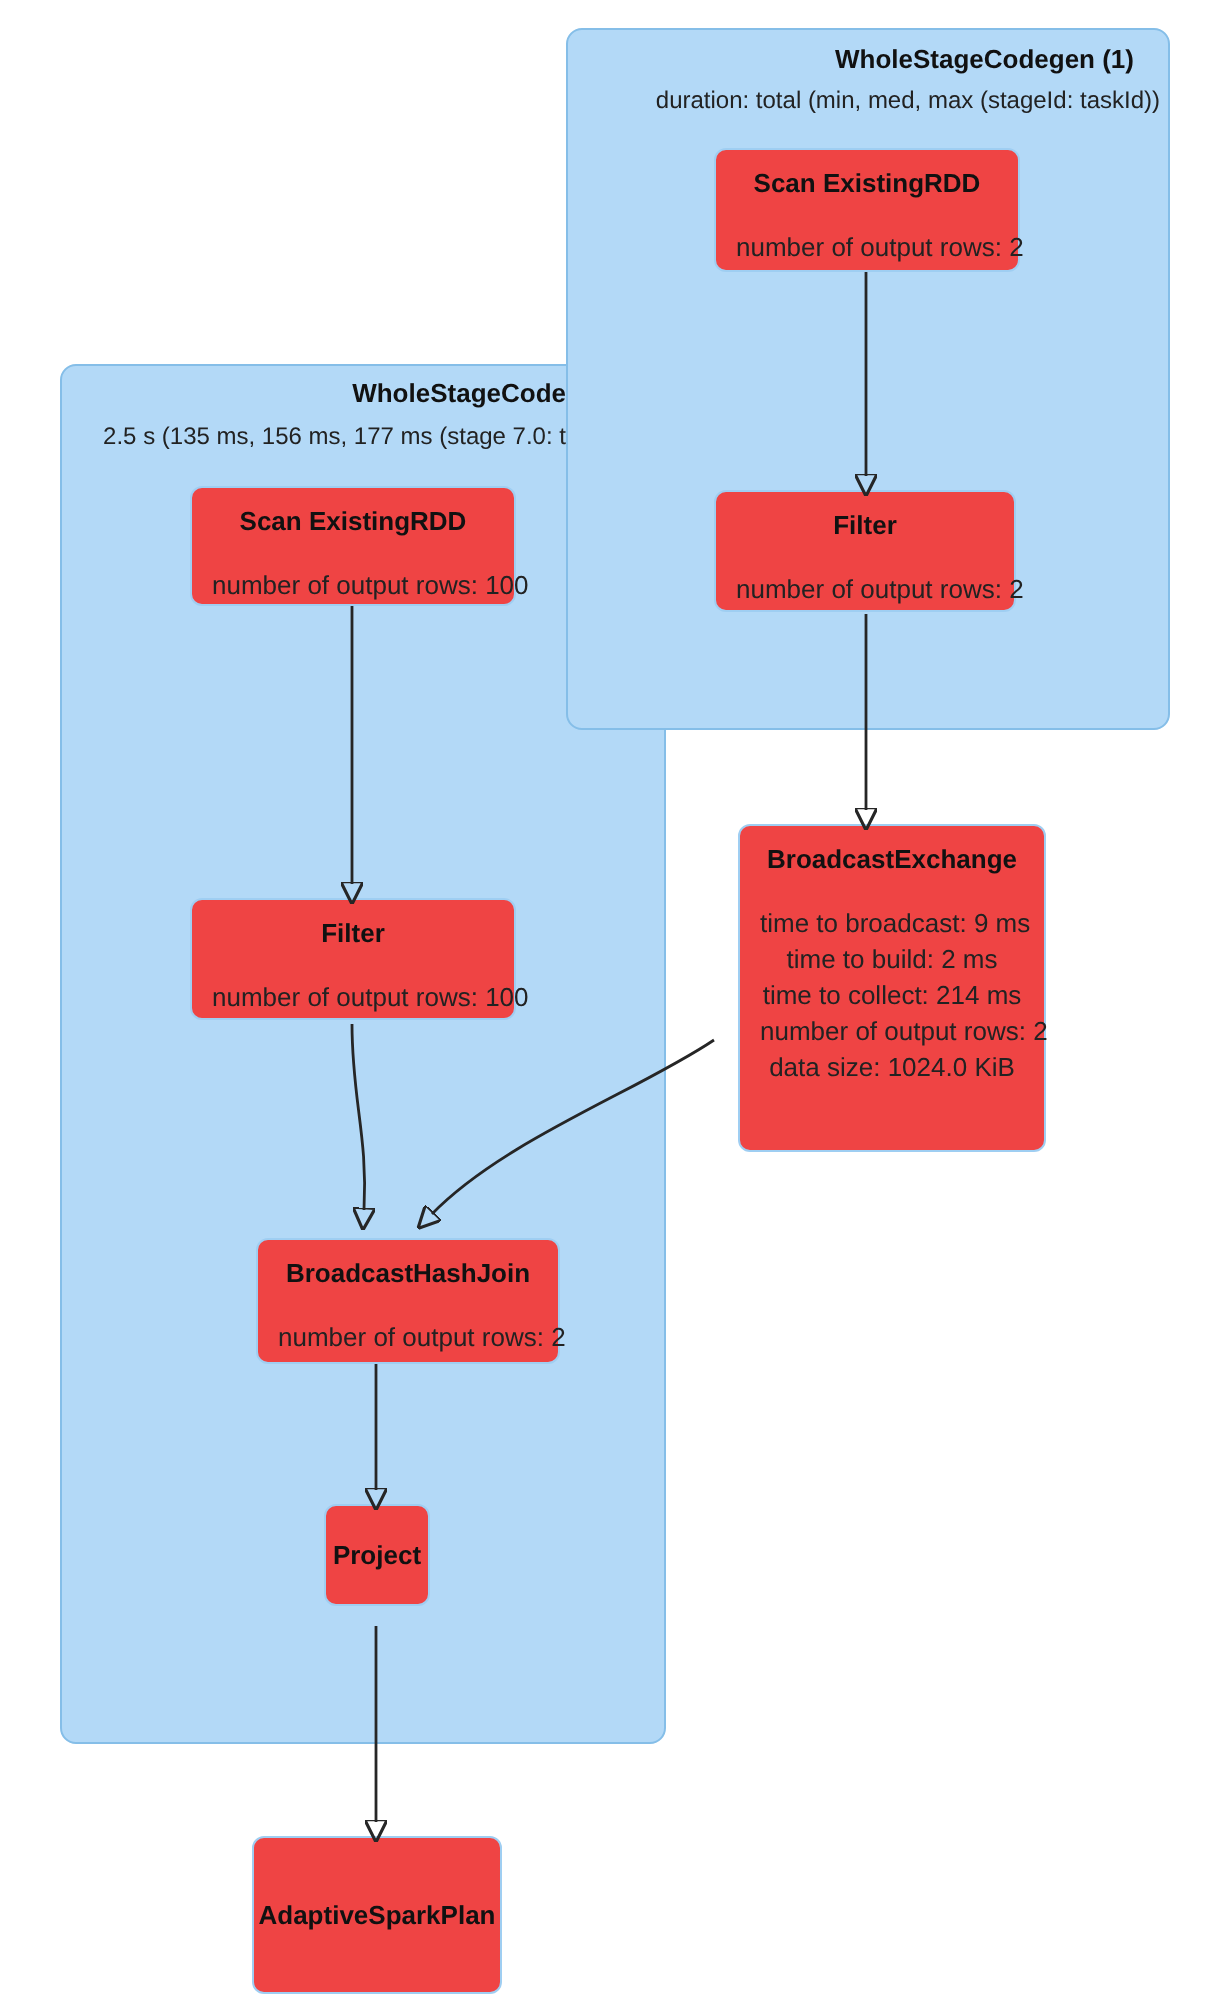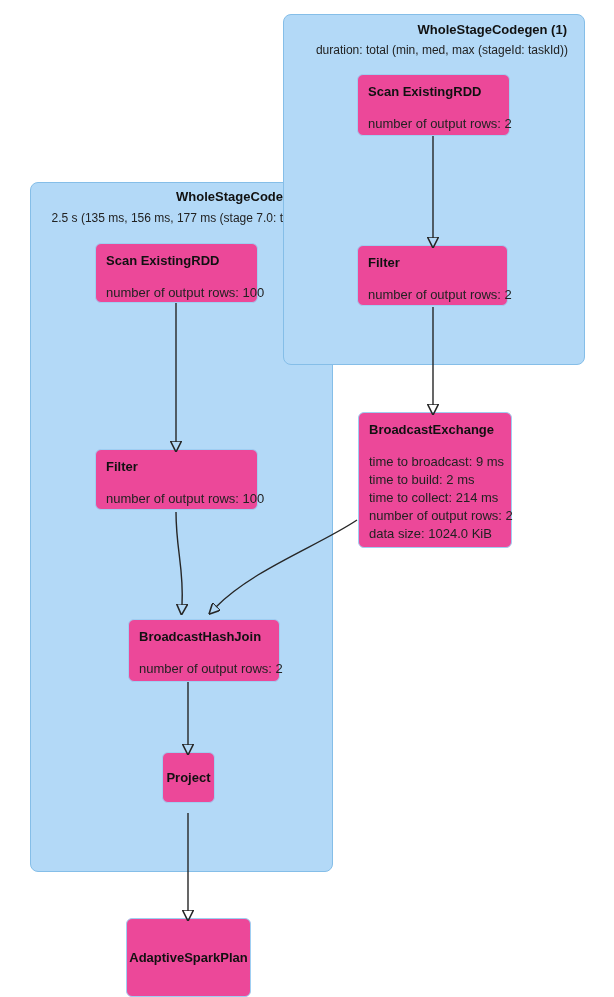--- a/index.html
+++ b/index.html
@@ -6,37 +6,37 @@
   body { font-family: "Liberation Sans", "DejaVu Sans", sans-serif; }
   .canvas { position: relative; width: 614px; height: 997px; background: #ffffff; overflow: hidden; }
 
   .cluster { position: absolute; background: #b3d9f7; border: 1px solid #85bee8; border-radius: 8px; box-sizing: border-box; }
   .cluster-left  { left: 30px;  top: 182px; width: 303px; height: 690px; z-index: 1; }
   .cluster-right { left: 283px; top: 14px;  width: 302px; height: 351px; z-index: 2; padding-top: 8px; }
 
   .cluster-title { font-size: 13px; font-weight: bold; color: #111; text-align: right; line-height: 14px; white-space: nowrap; }
   .cluster-right .cluster-title { margin-right: 17px; }
   .cluster-duration { font-size: 12px; line-height: 13px; color: #222; text-align: right; margin-top: 7px; white-space: nowrap; }
-  .cluster-right .cluster-duration { margin-right: 16px; }
+  .cluster-right .cluster-duration { margin-right: 4px; }
 
   
   .left-head { position: absolute; right: 331px; z-index: 1; text-align: right; white-space: nowrap; }
   .left-head-title { top: 190px; font-size: 13px; font-weight: bold; color: #111; line-height: 14px; }
   .left-head-duration { top: 212px; font-size: 12px; line-height: 13px; color: #222; }
 
-  .node { position: absolute; background: #ec4899; border: 1px solid #9fcef2; border-radius: 6px; box-sizing: border-box;
-          padding: 9px 10px; font-size: 13px; z-index: 3; }
+  .node { position: absolute; background: #ef4444; border: 1px solid #9fcef2; border-radius: 6px; box-sizing: border-box;
+          padding: 9px 10px; font-size: 13px; z-index: 3; text-align: center; }
   .node-title { font-weight: bold; color: #111; line-height: 15px; white-space: nowrap; }
   .node-metrics { margin-top: 16px; line-height: 18px; color: #222; white-space: nowrap; }
   .node-center { display: flex; align-items: center; justify-content: center; padding: 0; }
   .node-center .node-title { line-height: normal; }
 
   .n-scan-right   { left: 357px; top: 74px;  width: 153px; height: 62px; }
   .n-filter-right { left: 357px; top: 245px; width: 151px; height: 61px; }
-  .n-bexchange    { left: 358px; top: 412px; width: 154px; height: 136px; }
+  .n-bexchange    { left: 369px; top: 412px; width: 154px; height: 164px; }
   .n-scan-left    { left: 95px;  top: 243px; width: 163px; height: 60px; }
   .n-filter-left  { left: 95px;  top: 449px; width: 163px; height: 61px; }
   .n-bhj          { left: 128px; top: 619px; width: 152px; height: 63px; }
   .n-project      { left: 162px; top: 752px; width: 53px;  height: 51px; }
   .n-asp          { left: 126px; top: 918px; width: 125px; height: 79px; }
 
   svg.edges { position: absolute; left: 0; top: 0; z-index: 4; pointer-events: none; }
   svg.edges path { fill: none; stroke: #262626; stroke-width: 1.4; }
 </style>
 </head>

